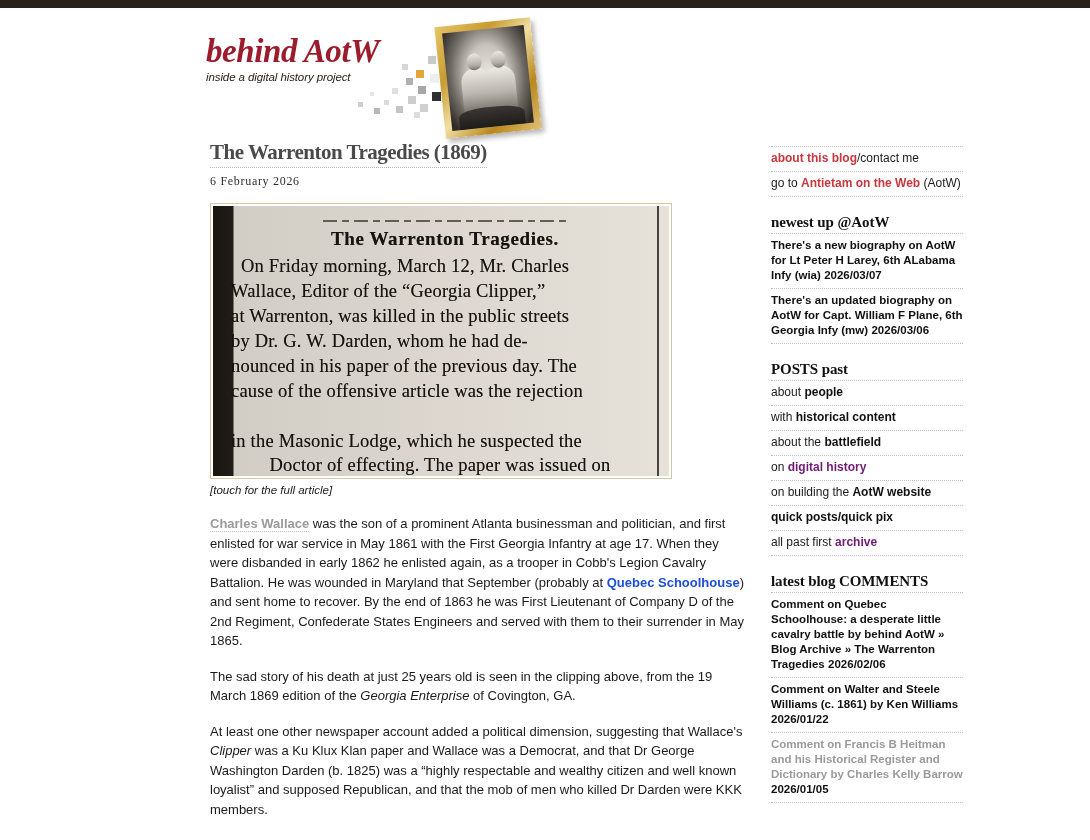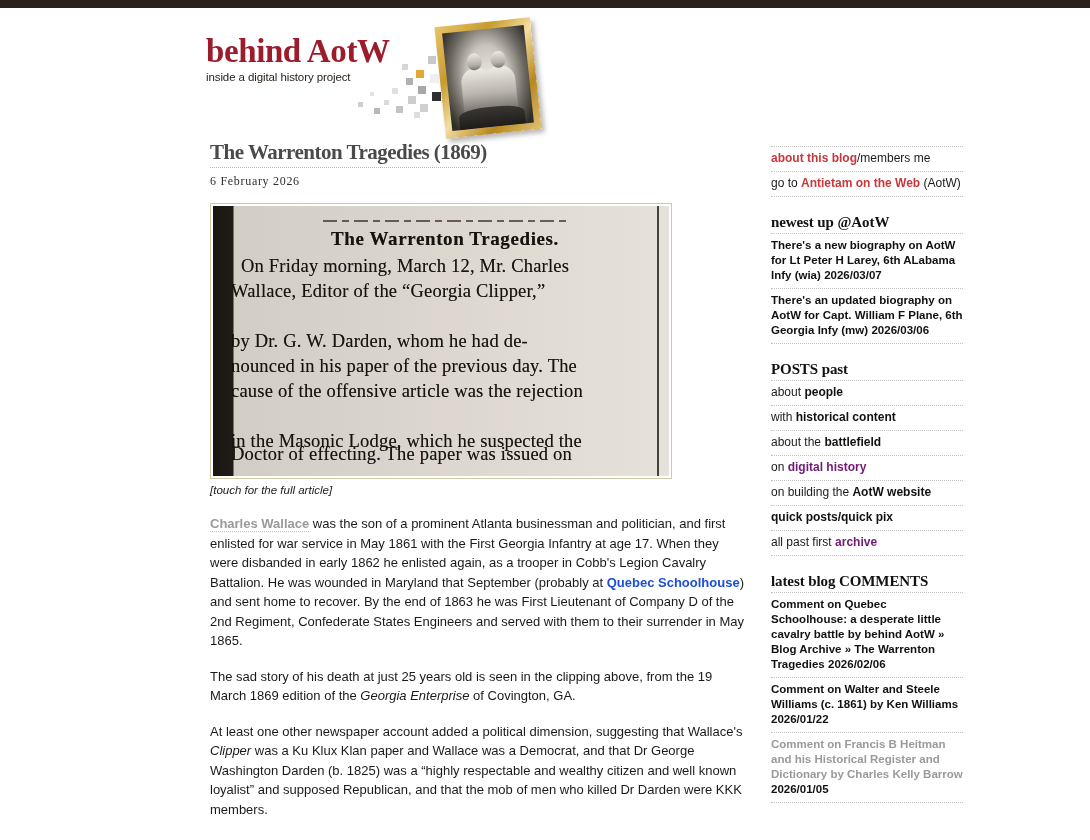--- a/index.html
+++ b/index.html
@@ -27,20 +27,21 @@
   #page {
     position: relative;
     width: 1090px;
     height: 832px;
   }
 
   
   #masthead {
     position: relative;
     height: 132px;
+    font-style: italic;
   }
   #logo-block {
     position: absolute;
     left: 206px;
     top: 26px;
   }
   #logo-title {
     font-family: "Liberation Serif", serif;
     font-weight: bold;
     font-size: 33px;
@@ -360,43 +361,44 @@
 
       <div id="clipping-figure">
         <div id="clipping-frame">
           <div id="clipping-img">
             <div class="clip-text-layer"></div>
             <div id="clip-rule"></div>
             <div id="clip-rightrule"></div>
             <div class="clip-line" id="clip-headline">The Warrenton Tragedies.</div>
             <div class="clip-line clip-body" style="top:50px;">On Friday morning, March 12, Mr. Charles</div>
             <div class="clip-line clip-body" style="top:75px; left:18px;">Wallace, Editor of the “Georgia Clipper,”</div>
+            <div class="clip-line clip-body" style="top:100px; left:18px;">at Warrenton, was killed in the public streets</div>
             <div class="clip-line clip-body" style="top:125px; left:18px;">by Dr. G. W. Darden, whom he had de-</div>
             <div class="clip-line clip-body" style="top:150px; left:18px;">nounced in his paper of the previous day.   The</div>
             <div class="clip-line clip-body" style="top:175px; left:18px;">cause of the offensive article was the rejection</div>
             <div class="clip-line clip-body" style="top:225px; left:18px;">in the Masonic Lodge, which he suspected the</div>
-            <div class="clip-line clip-body" style="top:238px; left:18px;">Doctor of effecting.   The paper was issued on</div>
+            <div class="clip-line clip-body" style="top:249px; left:18px;text-align:center;">Doctor of effecting.   The paper was issued on</div>
           </div>
         </div>
         <div id="clip-caption">[touch for the full article]</div>
       </div>
 
       <p class="para" id="para-1"><a class="dotted-link" href="#">Charles Wallace</a><span> was the son of a prominent Atlanta businessman and politician, and first enlisted for war service in May 1861 with the First Georgia Infantry at age 17. When they were disbanded in early 1862 he enlisted again, as a trooper in Cobb's Legion Cavalry Battalion. He was wounded in Maryland that September (probably at </span><a class="bold-link" href="#">Quebec Schoolhouse</a><span>) and sent home to recover. By the end of 1863 he was First Lieutenant of Company D of the 2nd Regiment, Confederate States Engineers and served with them to their surrender in May 1865.</span></p>
 
       <p class="para"><span>The sad story of his death at just 25 years old is seen in the clipping above, from the 19 March 1869 edition of the </span><span class="it">Georgia Enterprise</span><span> of Covington, GA.</span></p>
 
       <p class="para"><span>At least one other newspaper account added a political dimension, suggesting that Wallace's </span><span class="it">Clipper</span><span> was a Ku Klux Klan paper and Wallace was a Democrat, and that Dr George Washington Darden (b. 1825) was a “highly respectable and wealthy citizen and well known loyalist” and supposed Republican, and that the mob of men who killed Dr Darden were KKK members.</span></p>
 
       
     </div>
 
     <div id="sidebar">
 
       <div class="sb-row">
-        <a class="red-link" href="#">about this blog</a><span class="plain">/members me</span>
+        <a class="red-link" href="#">about this blog</a><span class="plain">/contact me</span>
       </div>
 
       <div class="sb-row">
         <span class="plain">go to </span><a class="red-link" href="#">Antietam on the Web</a><span class="plain"> (AotW)</span>
       </div>
 
       <div class="sb-gap"></div>
 
       <div class="sb-head">newest up @AotW</div>
       <div class="sb-row">

